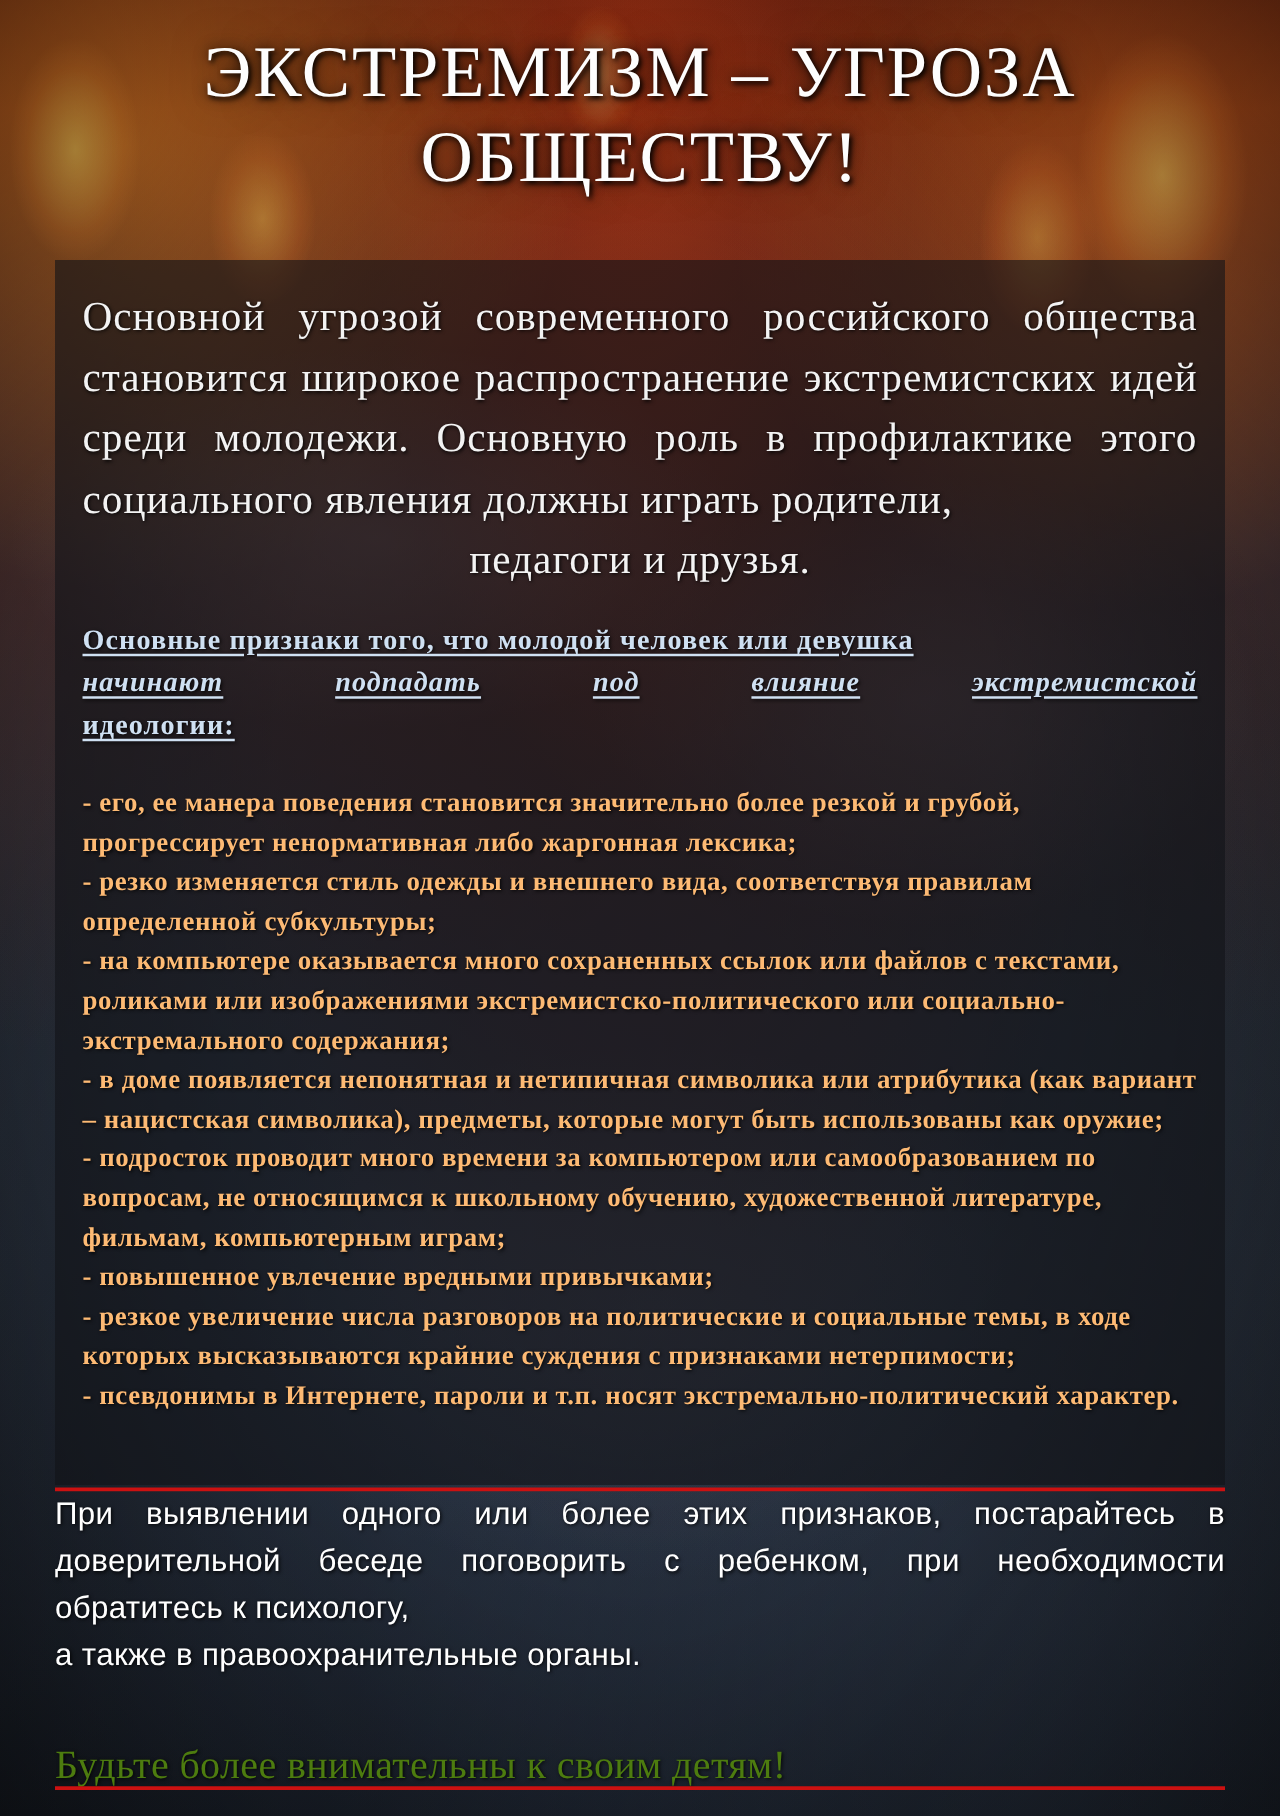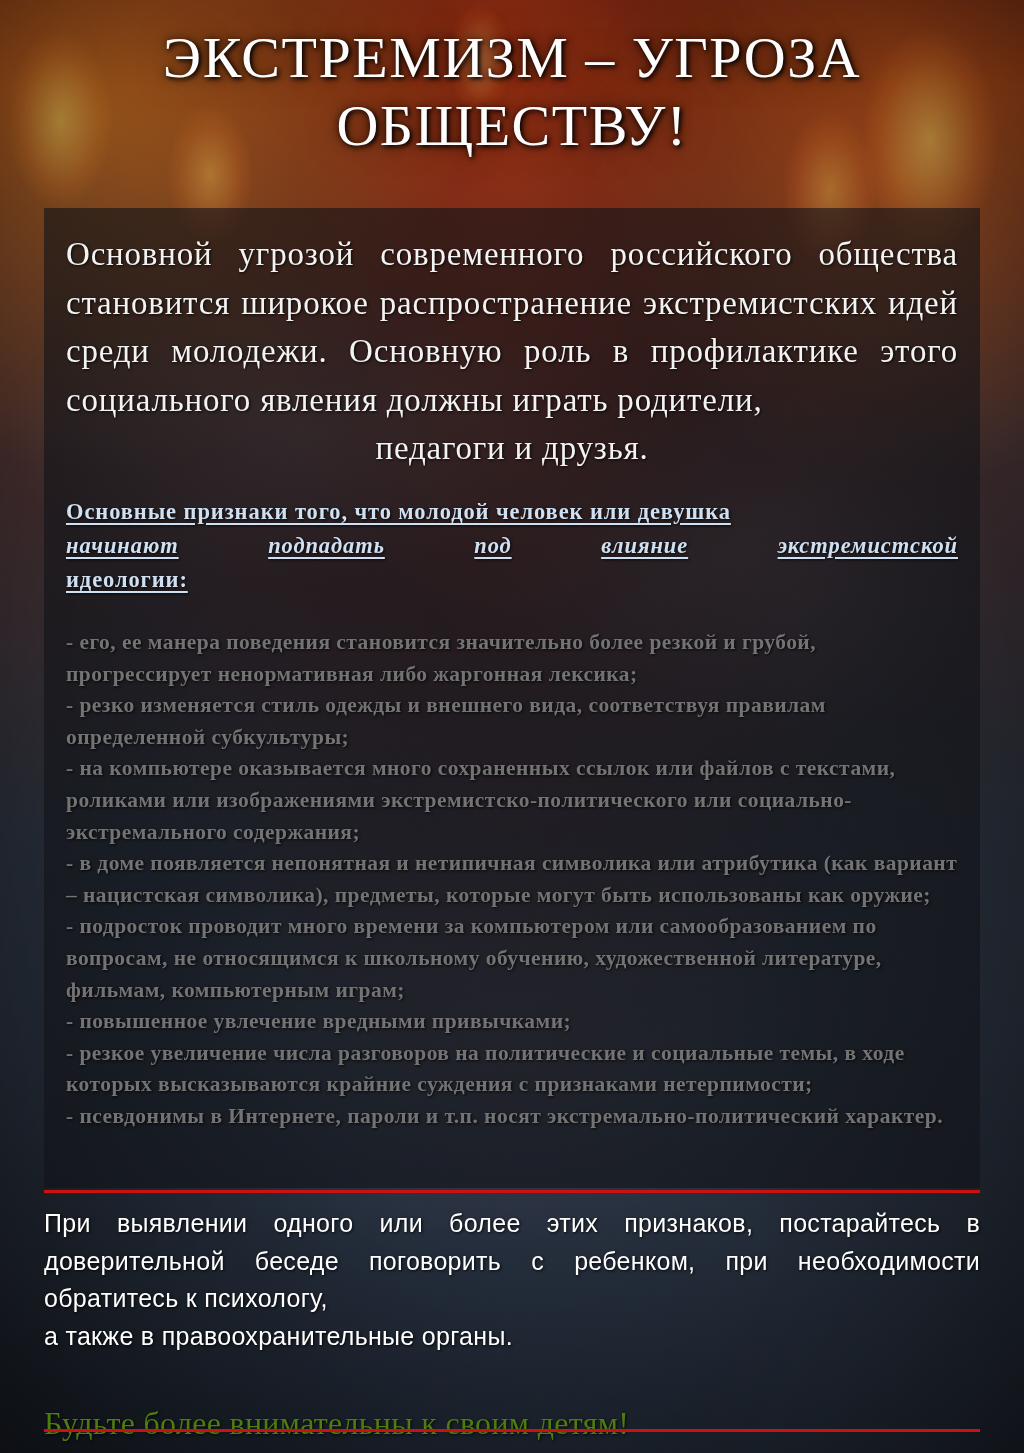--- a/index.html
+++ b/index.html
@@ -122,35 +122,34 @@
     display: flex;
     justify-content: space-between;
     font-style: italic;
   }
 
   .signs {
     font-family: "Liberation Serif", serif;
     font-size: 21.5px;
     line-height: 1.47;
     letter-spacing: 0.45px;
-    color: #737373;
+    color: #fdba74;
     text-shadow: 1px 1px 3px rgba(0,0,0,0.85);
     font-weight: 600;
   }
   .signs p { margin: 0; }
 
   
   .cta {
     position: absolute;
     left: 44px;
     top: 1190px;
     width: 936px;
     box-sizing: border-box;
     border-top: 3px solid #cc1111;
-    padding-top: 12px;
   }
   .cta-text {
     font-family: "Liberation Sans", sans-serif;
     font-size: 25px;
     line-height: 1.5;
     text-align: justify;
     color: #ffffff;
     letter-spacing: 0.3px;
     text-shadow: 1px 1px 3px rgba(0,0,0,0.85);
     margin: 0;

